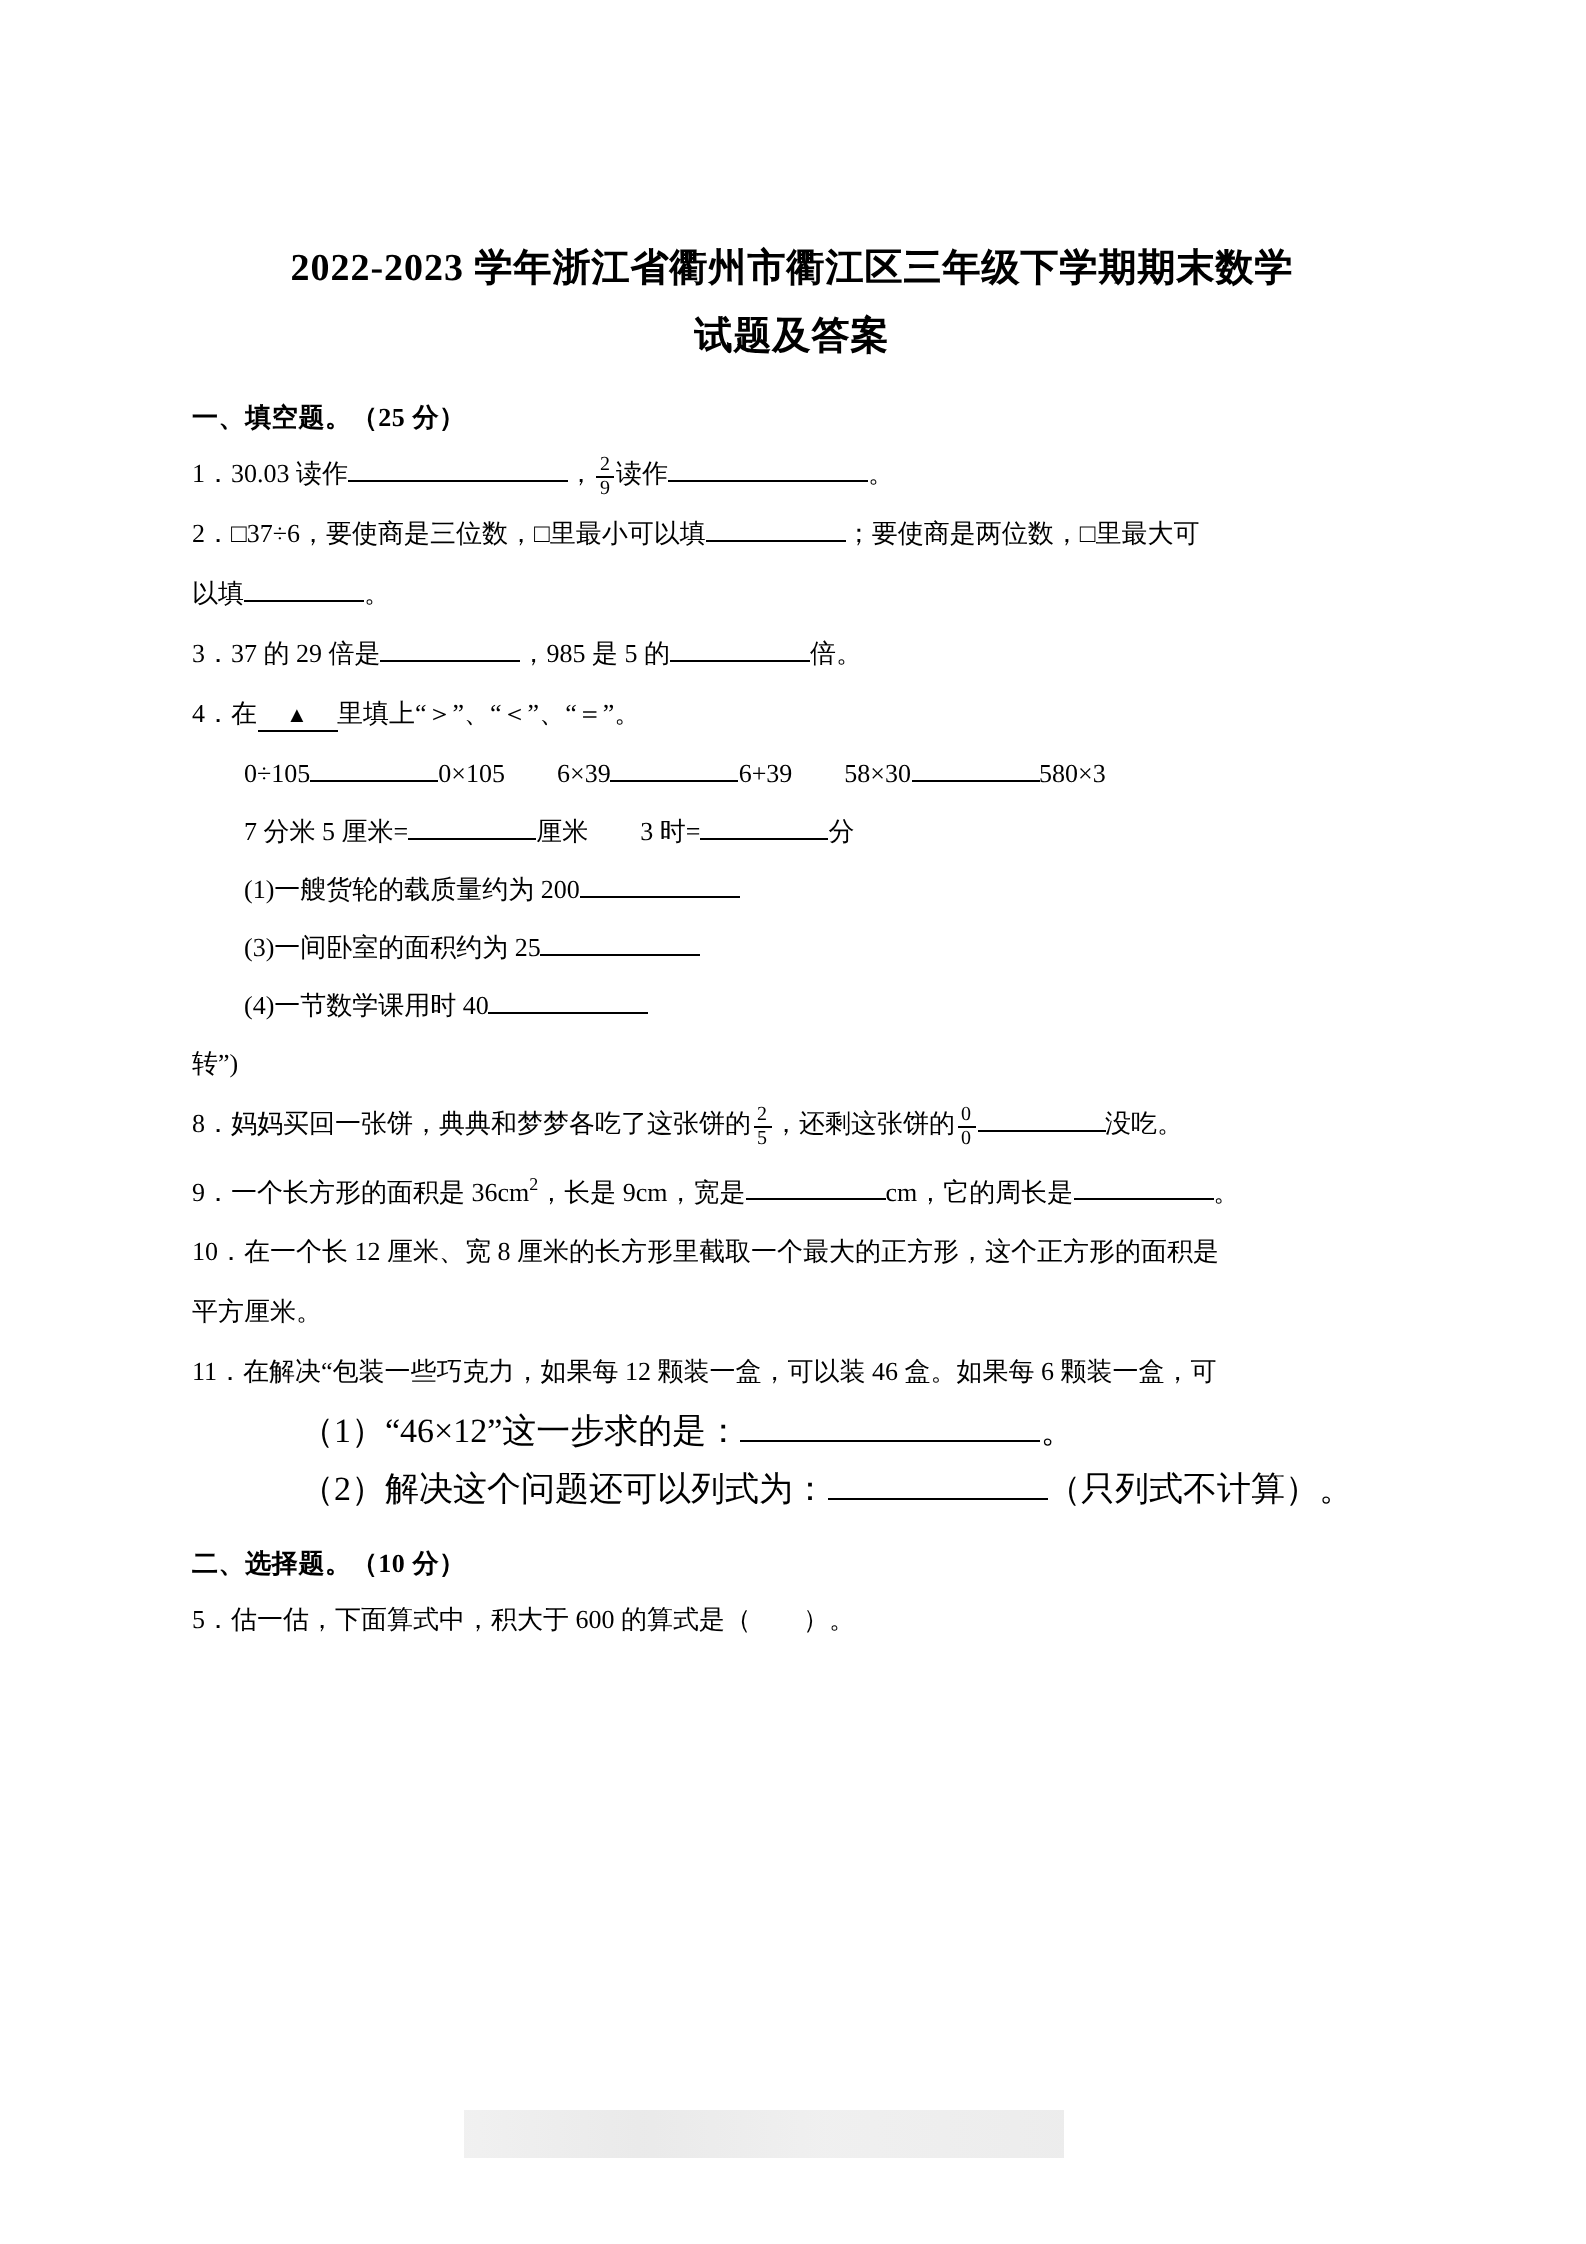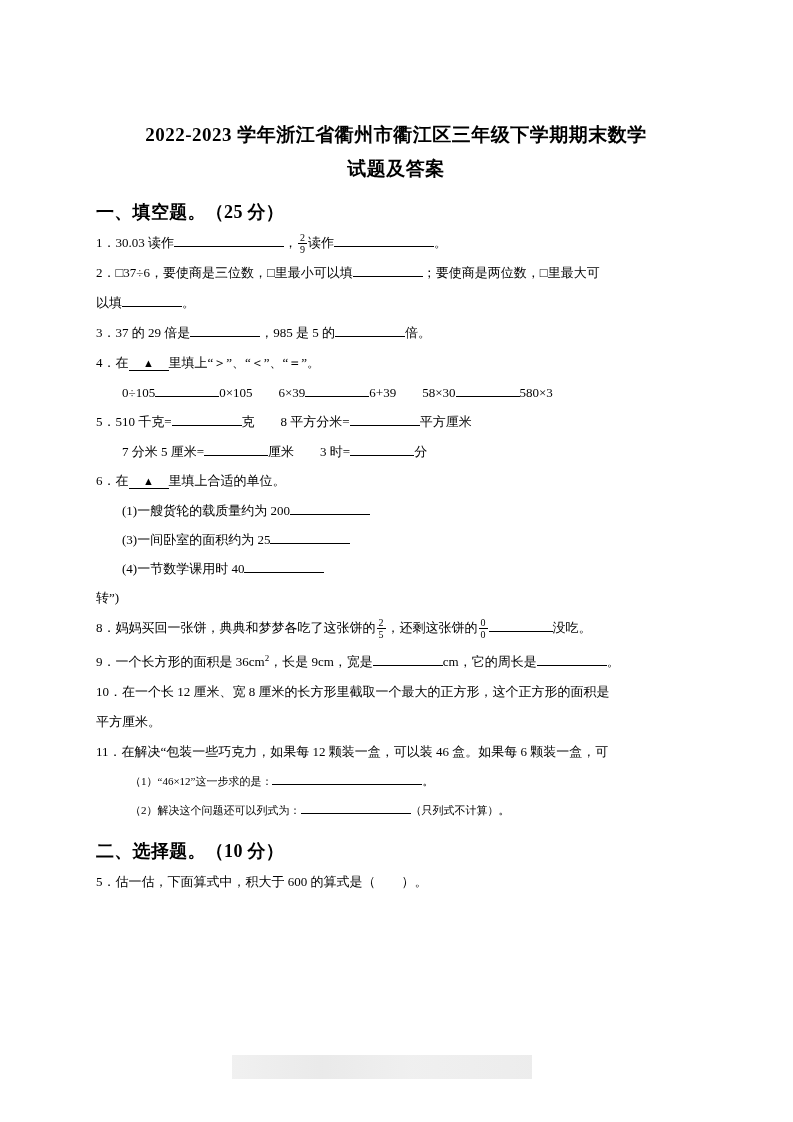--- a/index.html
+++ b/index.html
@@ -29,41 +29,41 @@
     width: 600px;
   }
   .doc-title {
     font-size: 19px;
     font-weight: bold;
     text-align: center;
     line-height: 34px;
     letter-spacing: 0.5px;
   }
   .section-head {
-    font-size: 18px;
+    font-size: 13px;
     font-weight: bold;
     margin-top: 14px;
     margin-bottom: 4px;
     letter-spacing: 0.3px;
   }
   .q {
     font-size: 13px;
     line-height: 30px;
     margin: 0;
     text-align: justify;
   }
   .sub {
     font-size: 13px;
     line-height: 29px;
     margin-left: 26px;
   }
   .sub2 {
-    font-size: 11px;
+    font-size: 17px;
     line-height: 29px;
-    margin-left: 34px;
+    margin-left: 54px;
   }
   .blank {
     display: inline-block;
     border-bottom: 1px solid #000;
     height: 13px;
     vertical-align: baseline;
   }
   .b60 { width: 60px; }
   .b64 { width: 64px; }
   .b70 { width: 70px; }
@@ -129,30 +129,24 @@
       <span>3．</span><span>37 的 29 倍是</span><span class="blank b70"></span><span>，985 是 5 的</span><span class="blank b70"></span><span>倍。</span>
     </div>
 
     <div class="q">
       <span>4．</span><span>在</span><span class="tri">▲</span><span>里填上“＞”、“＜”、“＝”。</span>
     </div>
     <div class="sub gapline">
       <span>0÷105</span><span class="blank b64"></span><span>0×105</span><span class="gp"></span><span>6×39</span><span class="blank b64"></span><span>6+39</span><span class="gp"></span><span>58×30</span><span class="blank b64"></span><span>580×3</span>
     </div>
 
-    <div class="q">
-      <span>5．</span><span>510 千克=</span><span class="blank b70"></span><span>克</span><span class="gp" style="display:inline-block;width:26px;"></span><span>8 平方分米=</span><span class="blank b70"></span><span>平方厘米</span>
-    </div>
     <div class="sub">
       <span>7 分米 5 厘米=</span><span class="blank b64"></span><span>厘米</span><span class="gp" style="display:inline-block;width:26px;"></span><span>3 时=</span><span class="blank b64"></span><span>分</span>
     </div>
 
-    <div class="q">
-      <span>6．</span><span>在</span><span class="tri">▲</span><span>里填上合适的单位。</span>
-    </div>
     <div class="sub">
       <span>(1)一艘货轮的载质量约为 200</span><span class="blank b80"></span>
     </div>
     <div class="sub">
       <span>(3)一间卧室的面积约为 25</span><span class="blank b80"></span>
     </div>
     <div class="sub">
       <span>(4)一节数学课用时 40</span><span class="blank b80"></span>
     </div>
 

